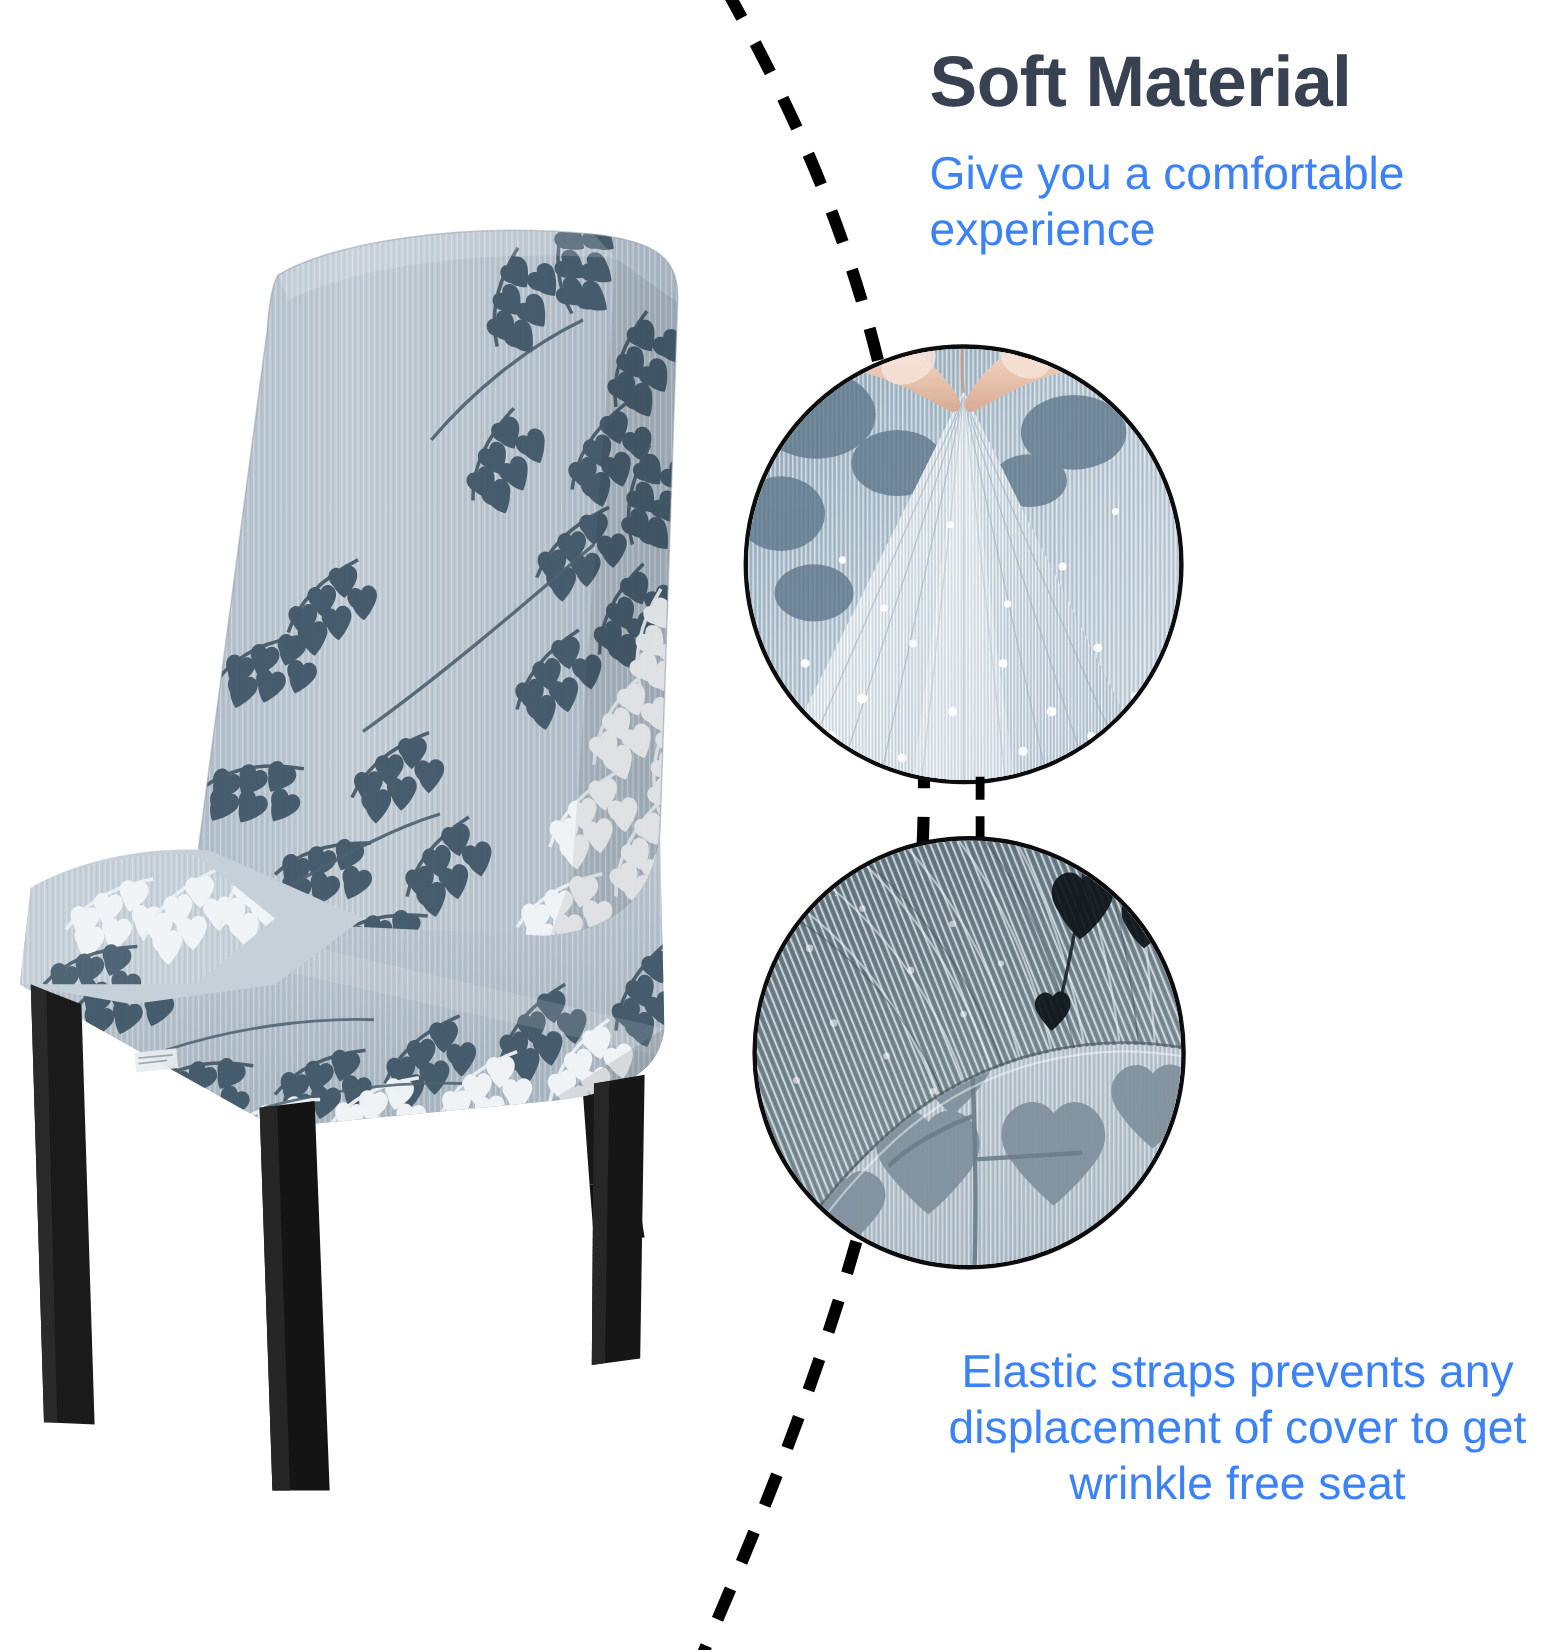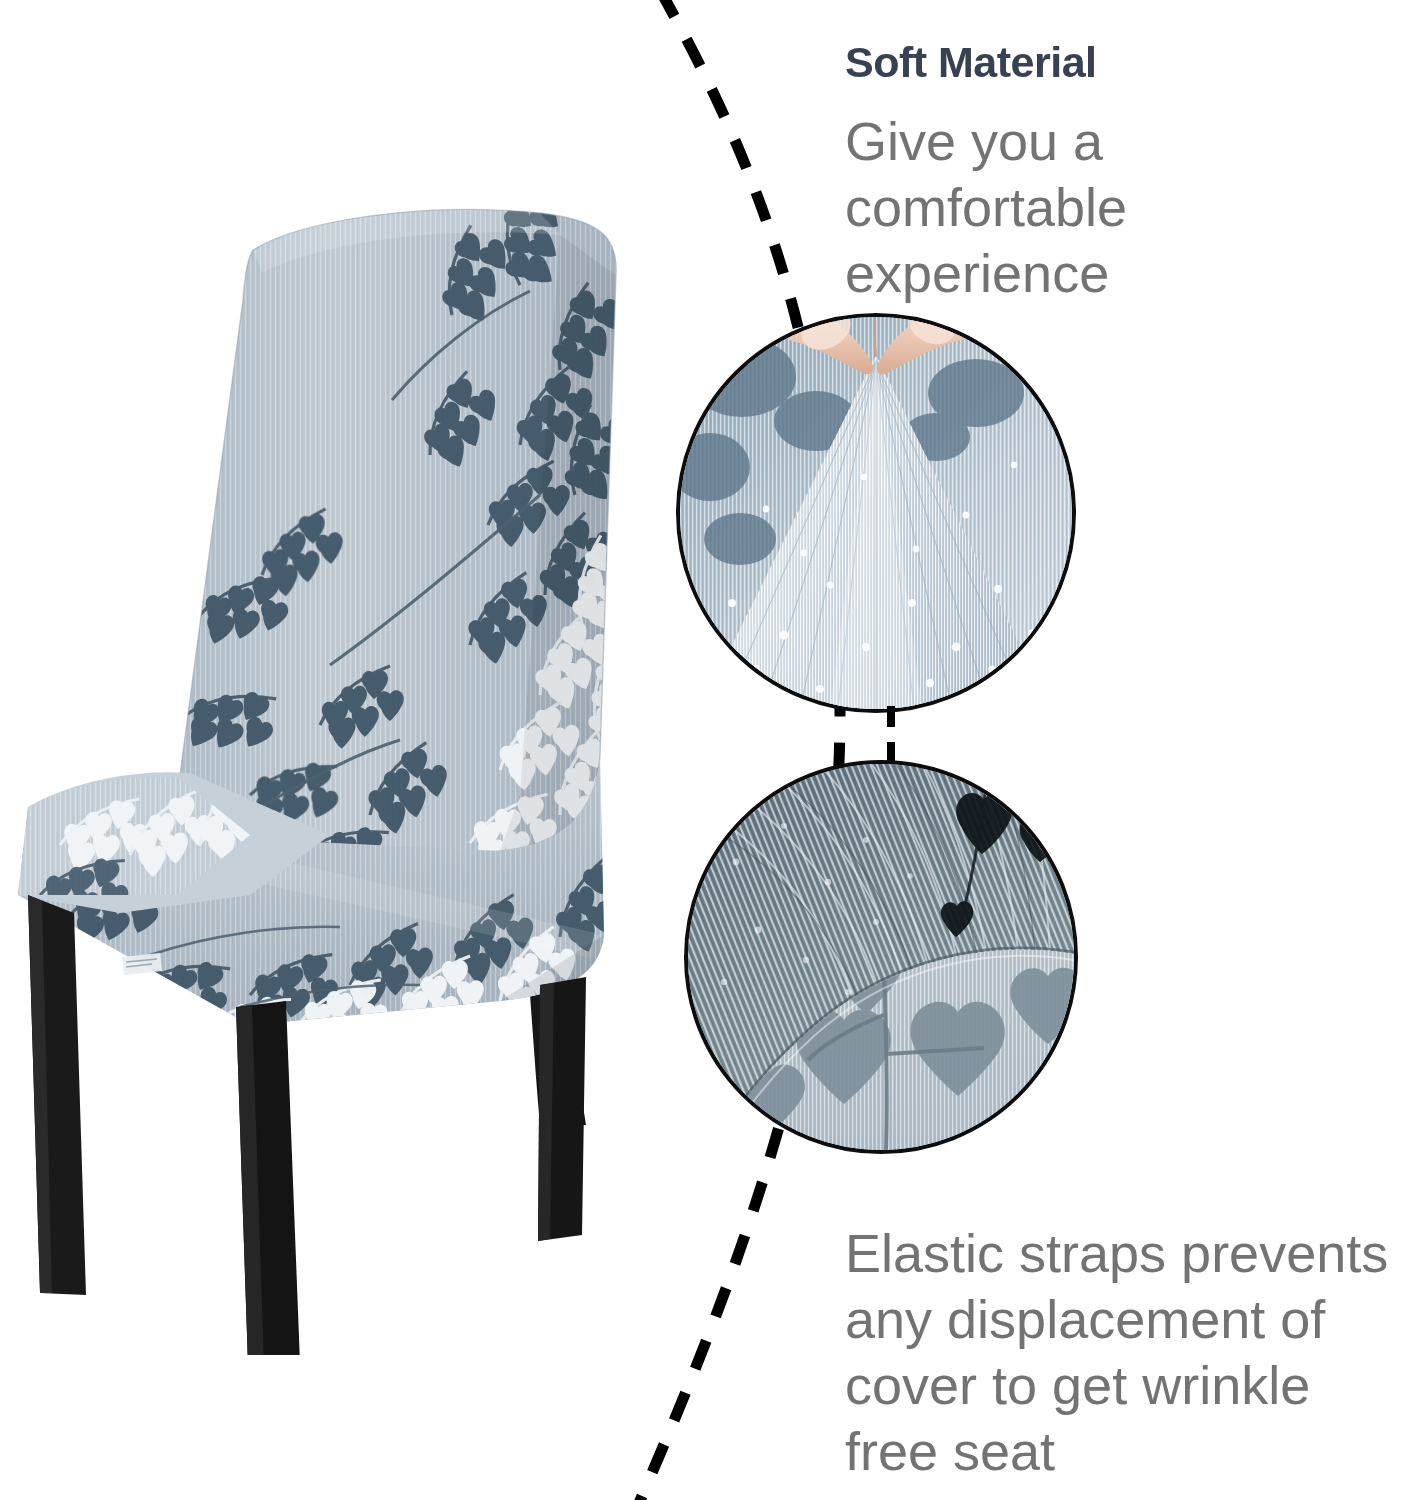--- a/index.html
+++ b/index.html
@@ -70,35 +70,35 @@
 
   
   .text-block { position: absolute; }
   #soft-material-block { left: 845px; top: 40px; width: 540px; }
   #elastic-botton-block { left: 845px; top: 1185px; width: 560px; }
 
   .feature-heading {
     margin: 0;
     font-family: "Liberation Sans", sans-serif;
     font-weight: bold;
-    font-size: 43px;
+    font-size: 65px;
     line-height: 1.05;
     letter-spacing: -0.5px;
     color: #374151;
     white-space: nowrap;
   }
   .feature-desc {
     margin: 24px 0 0 0;
     font-family: "Liberation Sans", sans-serif;
     font-weight: normal;
-    font-size: 54px;
+    font-size: 42px;
     line-height: 1.22;
-    color: #737373;
-  }
-  #elastic-botton-block .feature-desc { margin-top: 36px; }
+    color: #3b82f6;
+  }
+  #elastic-botton-block .feature-desc { margin-top: 36px; text-align: center; }
 </style>
 </head>
 <body>
 
 <div id="page">
 
   <svg id="divider-curve" viewBox="0 0 1421 1500" preserveAspectRatio="none" aria-hidden="true">
     <path d="M 660 -10 C 760 170, 838 360, 840 700 C 842 1010, 740 1270, 636 1510" fill="none" stroke="#000000" stroke-width="11" stroke-dasharray="30 26" stroke-linecap="butt"></path>
   </svg>
 

